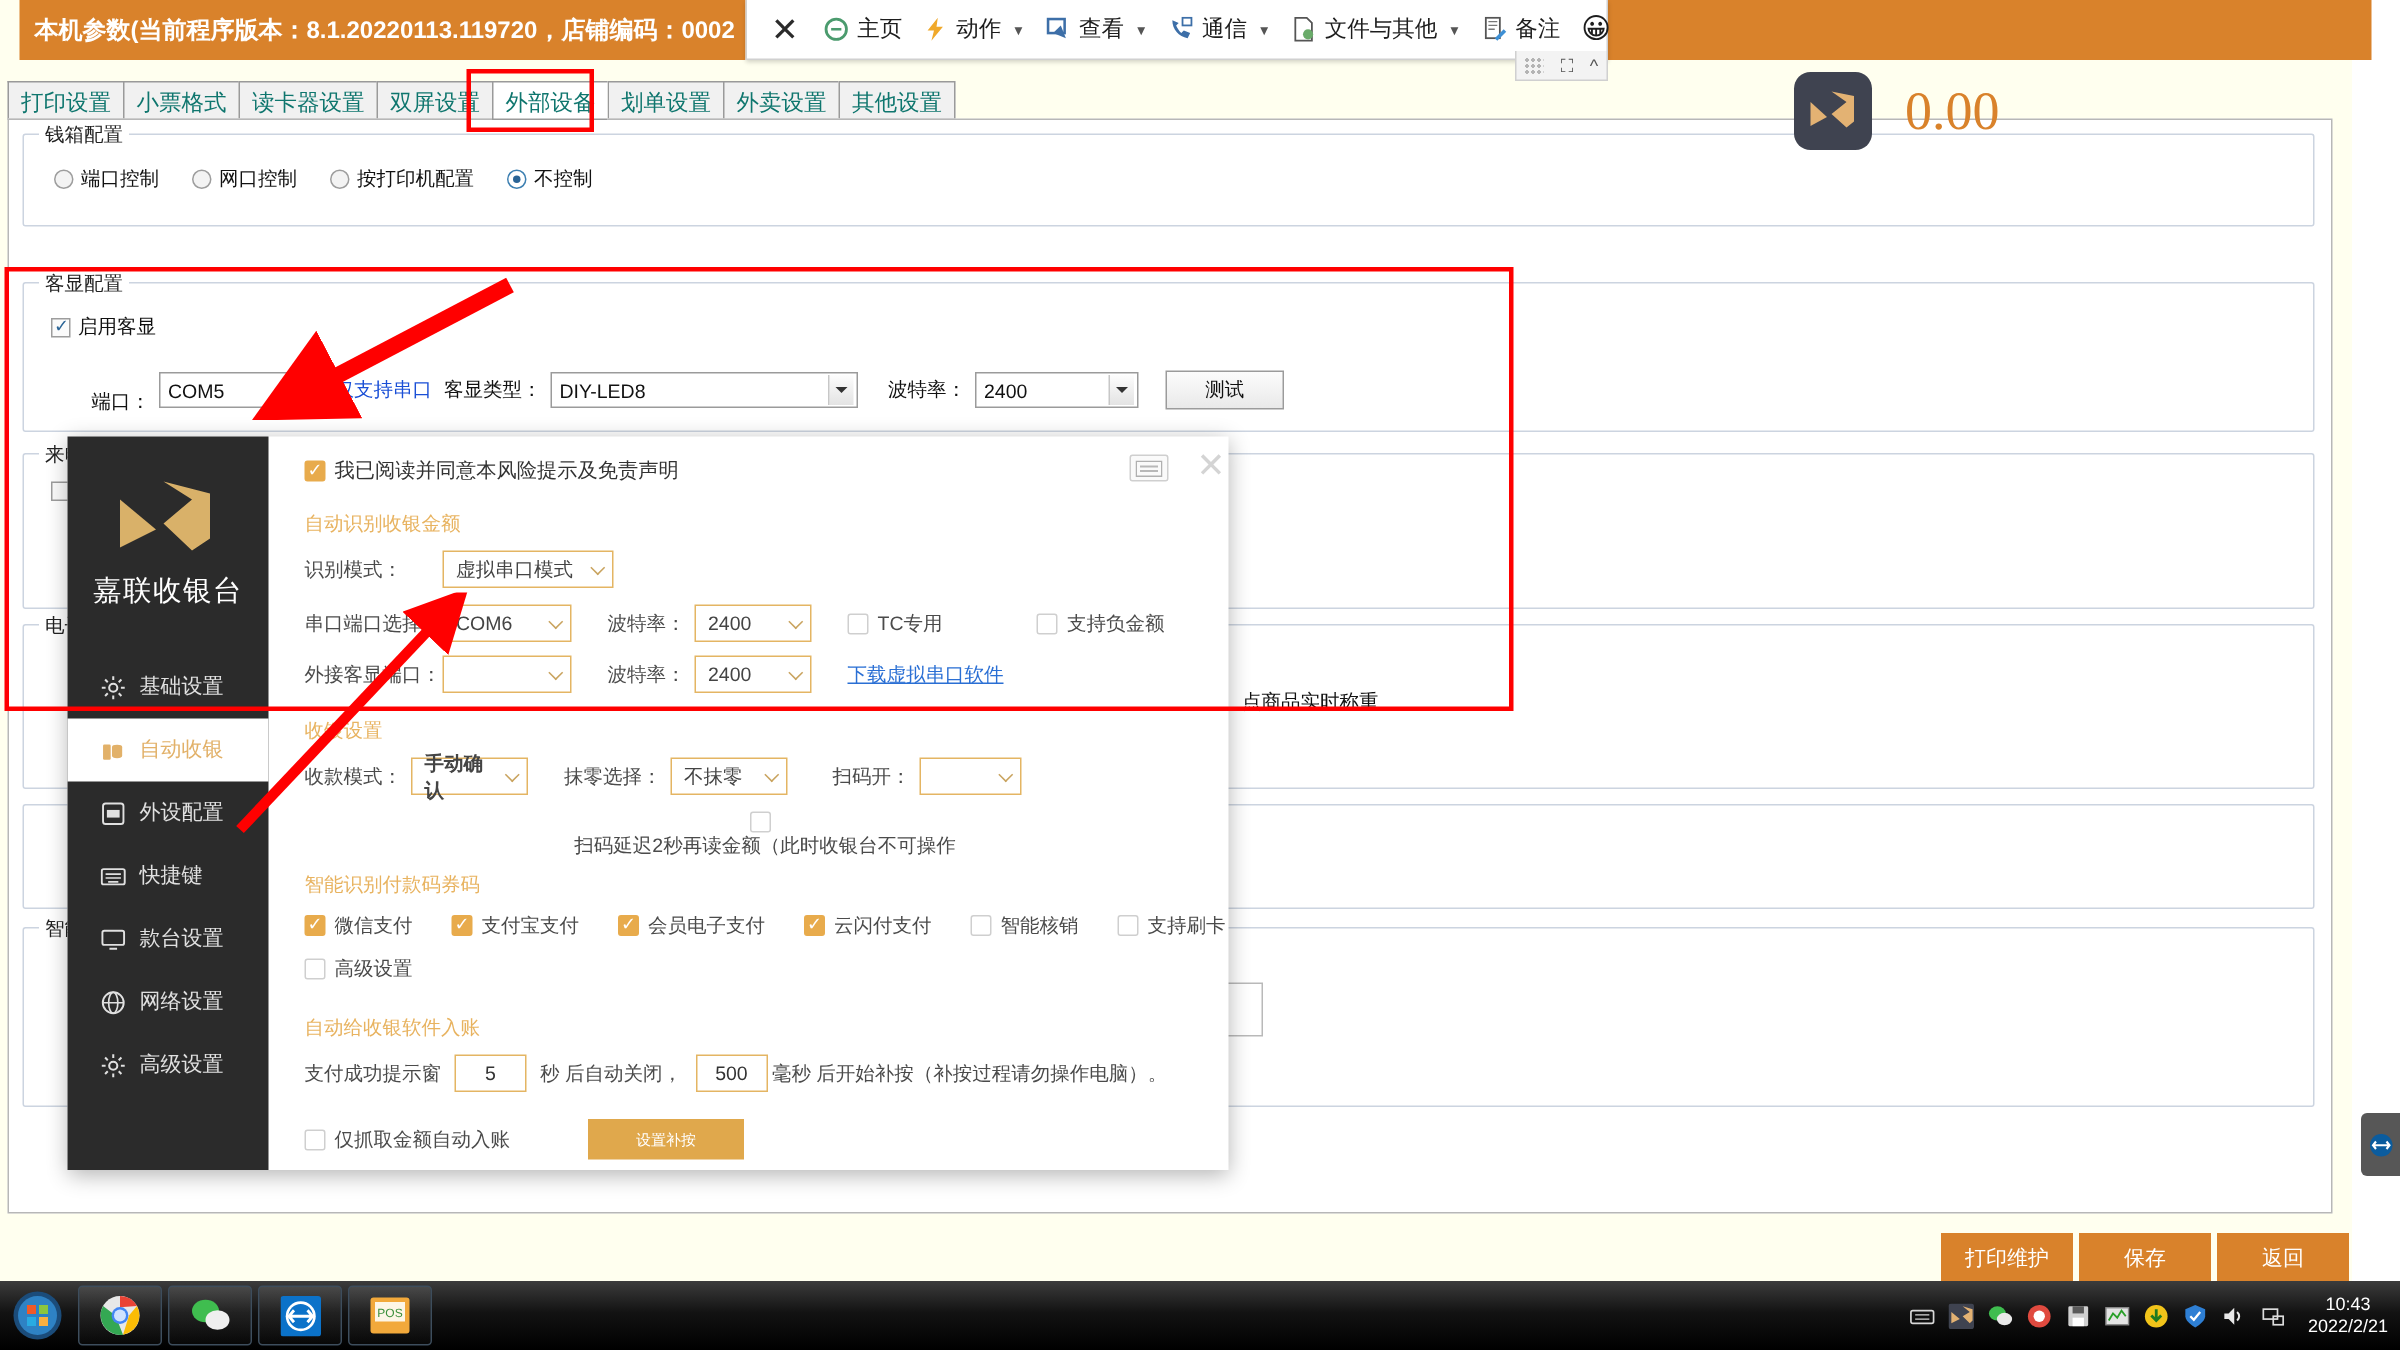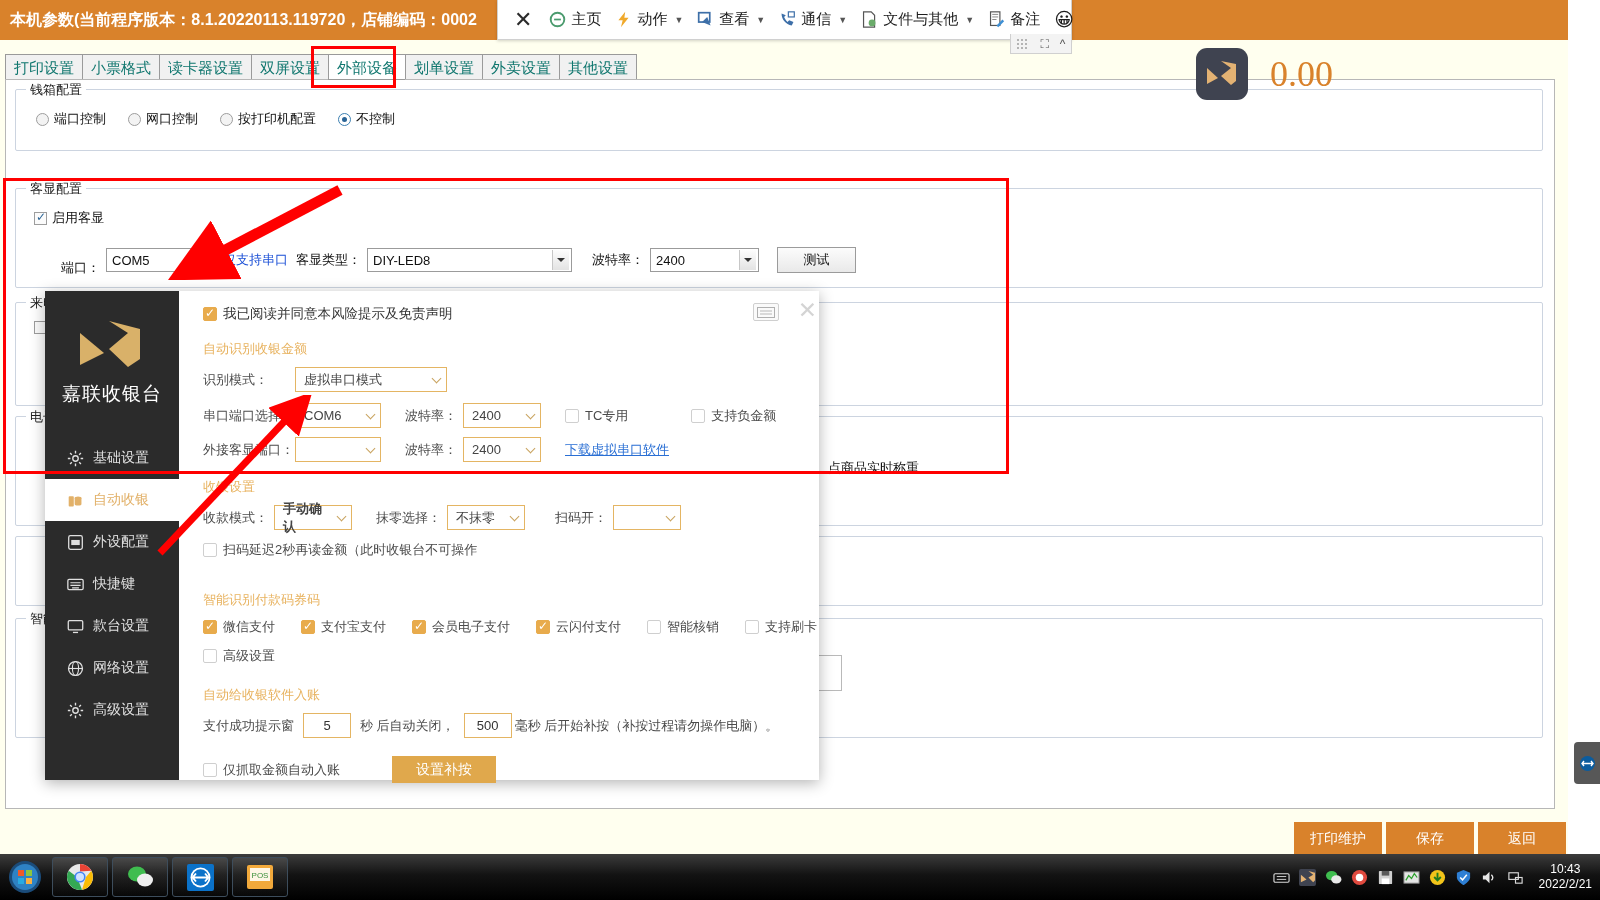--- a/index.html
+++ b/index.html
@@ -10,21 +10,21 @@
     font-family: "Liberation Sans", "DejaVu Sans", sans-serif;
   }
   body { background: #ffffff; position: relative; }
 
   
   #app-window {
     position: absolute; left: 0; top: 0; width: 1568px; height: 855px;
     background: #ffffef;
   }
   #title-bar {
-    position: absolute; left: 0; top: 0; width: 1568px; height: 40px;
+    position: absolute; left: 13px; top: 0; width: 1568px; height: 40px;
     background: #d9822b;
     color: #ffffff;
     font-size: 16px; font-weight: bold;
     display: flex; align-items: center;
     padding-left: 10px;
     white-space: nowrap; overflow: hidden;
   }
 
   
   #tab-strip {
@@ -214,21 +214,21 @@
     border-radius: 2px; position: relative; flex: 0 0 auto; margin-right: 6px;
   }
   .mcb.checked { background: #e8ab4c; border-color: #e8ab4c; }
   .mcb.checked::after {
     content: "\2713"; position: absolute; left: 1px; top: -3px;
     color: #fff; font-size: 12px; line-height: 16px;
   }
   .mrow { display: flex; align-items: center; }
   .m-link { color: #2a6fd4; font-size: 13px; text-decoration: underline; }
   .gold-btn {
-    background: #e0a84c; color: #fff; font-size: 14px;
+    background: #e0a84c; color: #fff; font-size: 10px;
     width: 104px; height: 27px; border: none;
     display: flex; align-items: center; justify-content: center;
   }
   #modal-kb {
     position: absolute; right: 56px; top: 12px; width: 26px; height: 18px;
     border: 1px solid #cfcfcf; background: #fafafa; border-radius: 2px;
     display: flex; align-items: center; justify-content: center;
   }
   #modal-close {
     position: absolute; right: 18px; top: 8px;
@@ -559,21 +559,21 @@
 
     <div class="mrow" style="margin-bottom:17px;">
       <span class="mcb checked"></span>
       <span style="font-size:13.5px;color:#333;">我已阅读并同意本风险提示及免责声明</span>
     </div>
 
     <div class="sec-title">自动识别收银金额</div>
 
     <div class="mrow" style="margin-bottom:11px;">
       <span class="m-label" style="width:92px;">识别模式：</span>
-      <span class="msel" style="width:152px;">
+      <span class="msel" style="width:114px;">
         <span>虚拟串口模式</span>
         <span class="chev"></span>
       </span>
     </div>
 
     <div class="mrow" style="margin-bottom:9px;">
       <span class="m-label" style="width:92px;">串口端口选择：</span>
       <span class="msel" style="width:86px;">
         <span>COM6</span>
         <span class="chev"></span>
@@ -620,21 +620,21 @@
         <span>不抹零</span>
         <span class="chev"></span>
       </span>
       <span class="m-label" style="margin:0 6px 0 30px;">扫码开：</span>
       <span class="msel" style="width:68px;">
         <span></span>
         <span class="chev"></span>
       </span>
     </div>
 
-    <div class="mrow" style="margin-bottom:32px;">
+    <div class="mrow" style="margin-bottom:8px;flex-direction:column;">
       <span class="mcb"></span>
       <span class="m-label">扫码延迟2秒再读金额（此时收银台不可操作</span>
     </div>
 
     <div class="sec-title">智能识别付款码券码</div>
 
     <div class="mrow" style="margin-bottom:11px;">
       <span class="mrow" style="margin-right:26px;">
         <span class="mcb checked"></span>
         <span class="m-label">微信支付</span>

